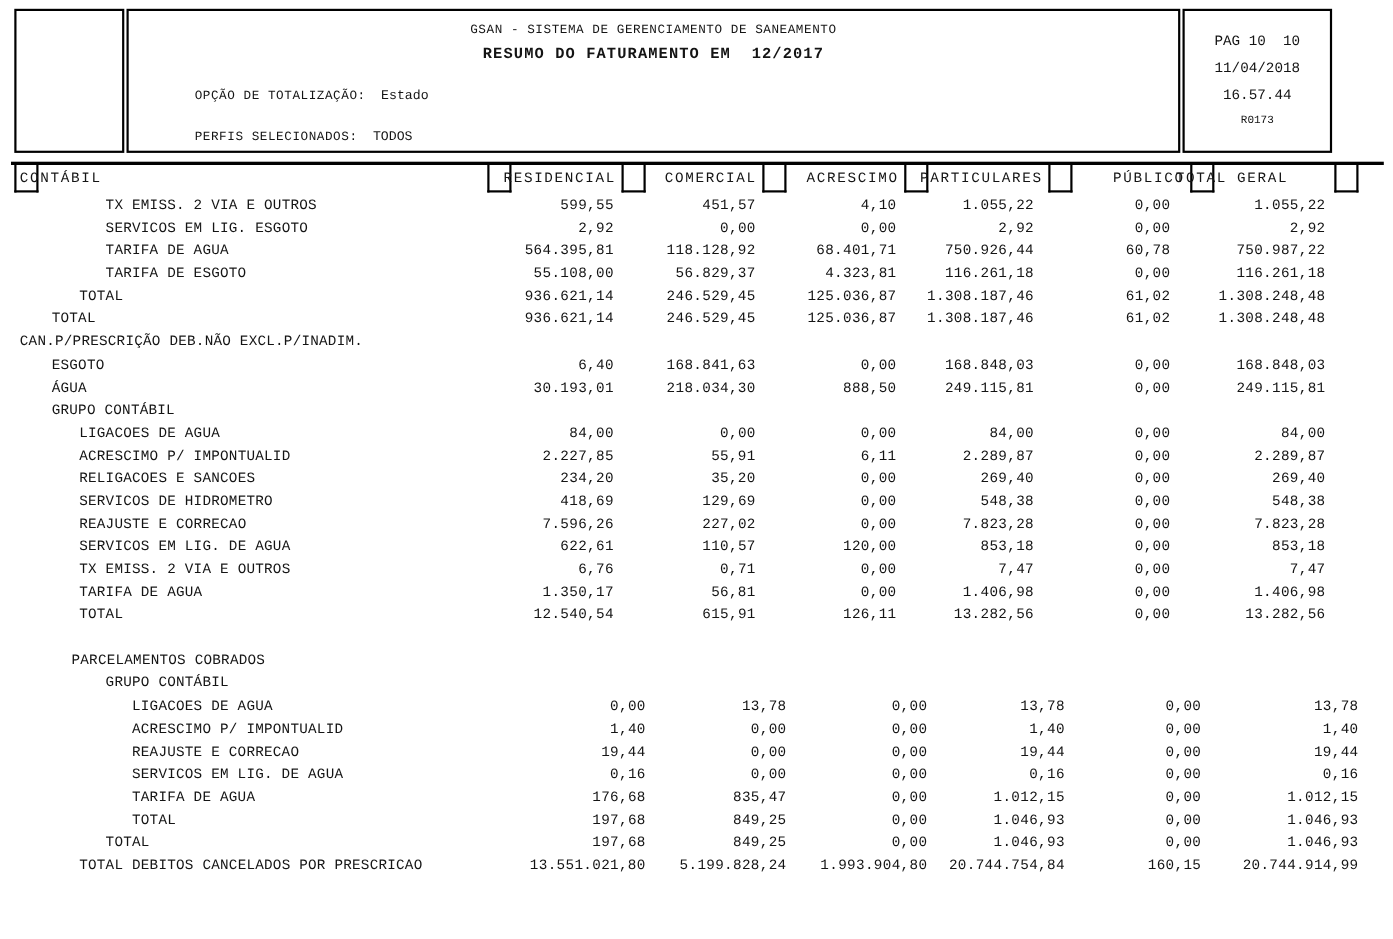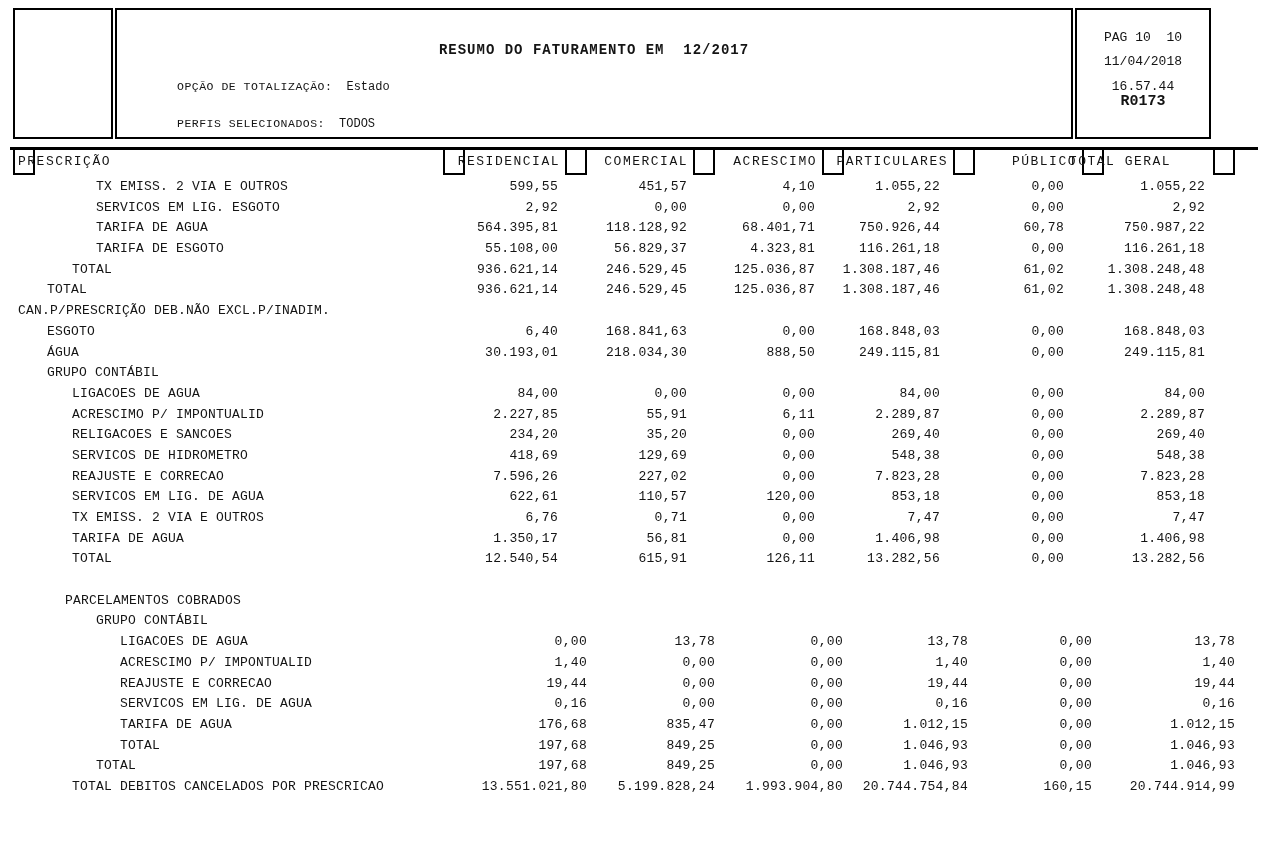--- a/index.html
+++ b/index.html
@@ -17,21 +17,21 @@
   .rep-title { position:absolute; left:0; top:32px; width:100%; text-align:center;
                font-size:14px; font-weight:bold; letter-spacing:1px; white-space:pre; }
   .opt-line  { position:absolute; left:60px; top:70px; font-size:11.5px; letter-spacing:0.5px;text-align:right; }
   .perf-line { position:absolute; left:60px; top:107px; font-size:11.5px; letter-spacing:0.5px; }
   .opt-line .val, .perf-line .val { font-size:12px; padding-left:14px; letter-spacing:0; }
 
   .pr-line  { position:absolute; left:0; width:100%; text-align:center; font-size:13px; white-space:pre; }
   .pr-page  { top:20px; }
   .pr-date  { top:44px; }
   .pr-time  { top:69px; }
-  .pr-code  { top:83px; font-size:15px;font-weight:bold; }
+  .pr-code  { top:95px; font-size:10px; }
 
   
   .rule { position:absolute; left:10px; top:147px; width:1248px; height:3px; background:#000; }
   .staple { position:absolute; top:150px; width:22px; height:25px;
             border-left:2px solid #000; border-right:2px solid #000; border-bottom:2px solid #000; }
   .st0 { left:13px; }  .st1 { left:443px; } .st2 { left:565px; } .st3 { left:693px; }
   .st4 { left:822px; } .st5 { left:953px; } .st6 { left:1082px; } .st7 { left:1213px; }
 
   .col-head { position:absolute; top:154px; font-size:13px; letter-spacing:1.5px; white-space:pre; }
   .desc-head { left:18px; }
@@ -43,20 +43,21 @@
   .rlabel { position:absolute; top:0; letter-spacing:0.2px; }
   .lvl0{left:18px}.lvl1{left:41px}.lvl2{left:47px}.lvl3{left:65px}.lvl4{left:72px}.lvl5{left:96px}.lvl6{left:120px}
   .cell { position:absolute; top:0; text-align:right; letter-spacing:0.3px; }
 </style>
 </head>
 <body>
 
 <div class="hbox box-left"></div>
 
 <div class="hbox box-main">
+  <div class="sys-title">GSAN - SISTEMA DE GERENCIAMENTO DE SANEAMENTO</div>
   <div class="rep-title">RESUMO DO FATURAMENTO EM  12/2017</div>
   <div class="opt-line"><span>OPÇÃO DE TOTALIZAÇÃO:</span><span class="val">Estado</span></div>
   <div class="perf-line"><span>PERFIS SELECIONADOS:</span><span class="val">TODOS</span></div>
 </div>
 
 <div class="hbox box-right">
   <div class="pr-line pr-page">PAG 10  10</div>
   <div class="pr-line pr-date">11/04/2018</div>
   <div class="pr-line pr-time">16.57.44</div>
   <div class="pr-line pr-code">R0173</div>
@@ -65,21 +66,21 @@
 <div class="rule"></div>
 <div class="staple st0"></div>
 <div class="staple st1"></div>
 <div class="staple st2"></div>
 <div class="staple st3"></div>
 <div class="staple st4"></div>
 <div class="staple st5"></div>
 <div class="staple st6"></div>
 <div class="staple st7"></div>
 
-<div class="col-head desc-head">PRESCRIÇÃO</div>
+<div class="col-head desc-head">CONTÁBIL</div>
 <div id="num-heads">
     <div class="col-head num-head" style="left: 380px;">RESIDENCIAL</div>
     <div class="col-head num-head" style="left: 508px;">COMERCIAL</div>
     <div class="col-head num-head" style="left: 637px;">ACRESCIMO</div>
     <div class="col-head num-head" style="left: 768px;">PARTICULARES</div>
     <div class="col-head num-head" style="left: 897px;">PÚBLICO</div>
     <div class="col-head num-head" style="left: 1030px; text-align: center;">TOTAL GERAL</div>
   </div>
 
 <div class="rows" id="rows-host">

